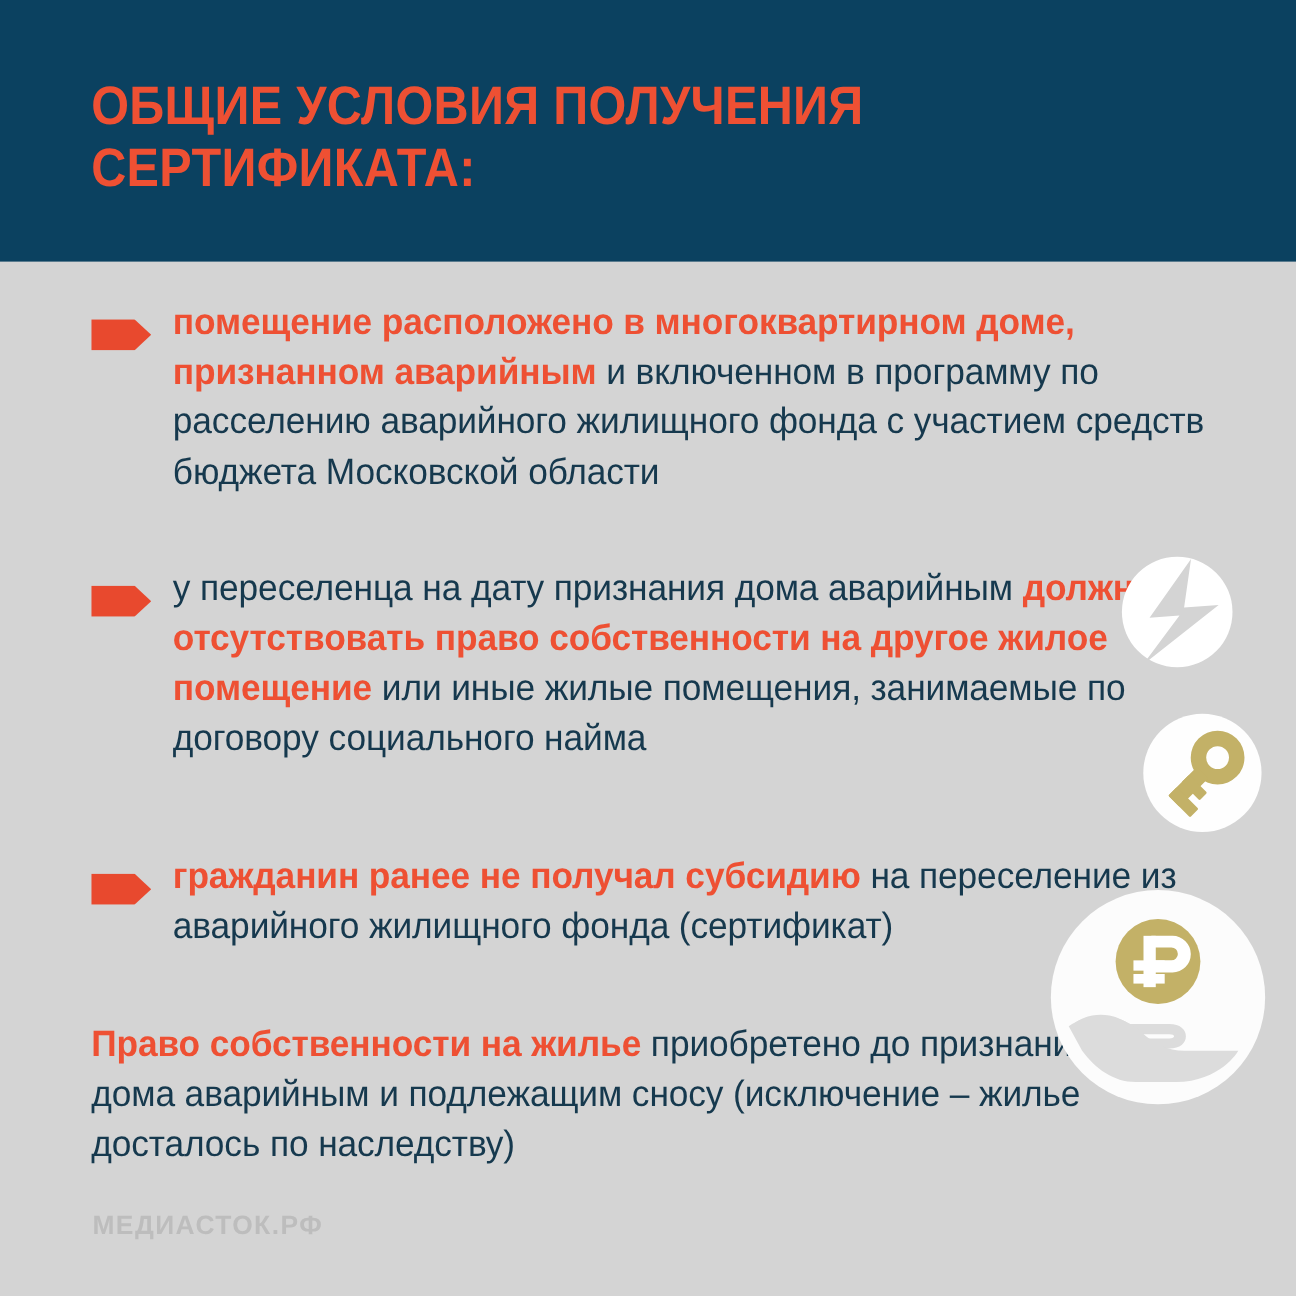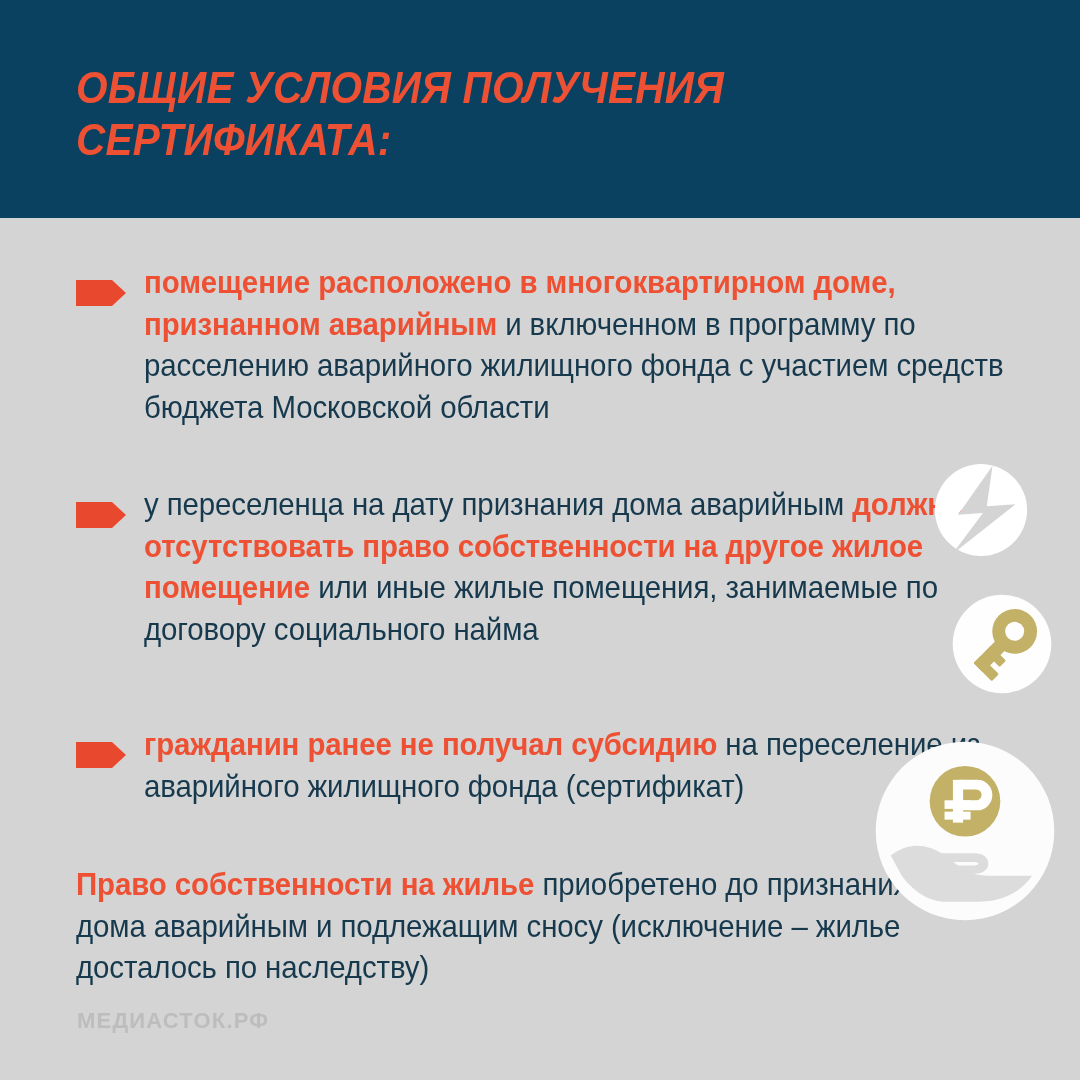--- a/index.html
+++ b/index.html
@@ -23,42 +23,41 @@
   }
 
   
   #header {
     position: absolute;
     top: 0; left: 0;
     width: 1080px;
     height: 218px;
     background: #0b4160;
     box-sizing: border-box;
-    font-style: italic;
   }
   #header-title {
     position: absolute;
     left: 76px;
     top: 62px;
     width: 900px;
     color: #ee5033;
     font-size: 45px;
     line-height: 52px;
     font-weight: bold;
     letter-spacing: 0.3px;
     text-transform: uppercase;
     transform: scaleX(0.90);
     transform-origin: left top;
     white-space: pre-line;
   }
 
   
   #content {
     position: absolute;
-    top: 232px;
+    top: 218px;
     left: 0;
     width: 1080px;
     height: 800px;
   }
 
   .bullet-row {
     position: absolute;
     left: 76px;
   }
   .marker {

